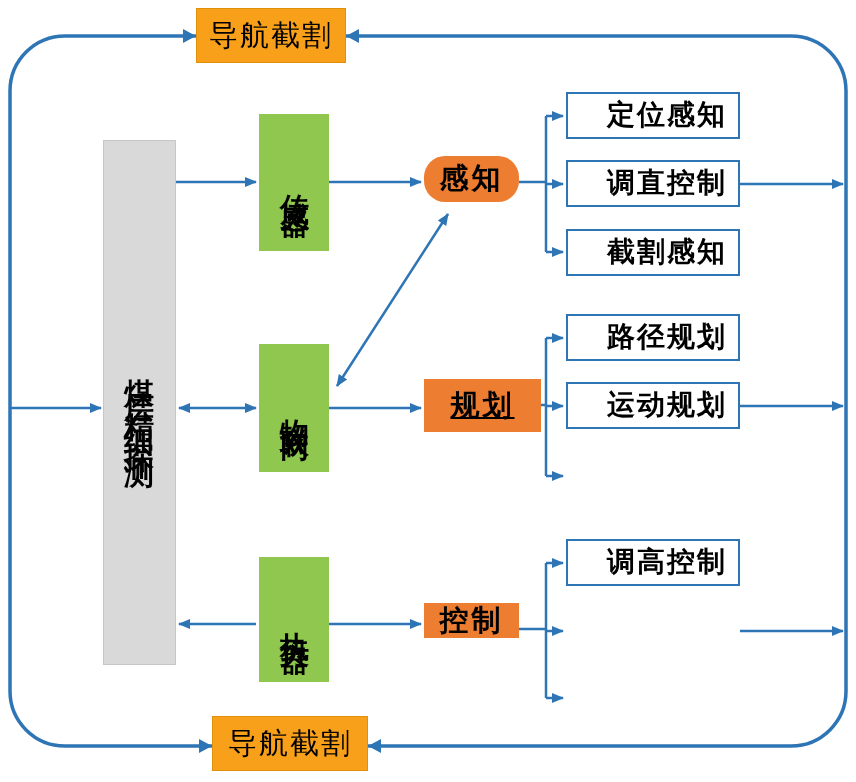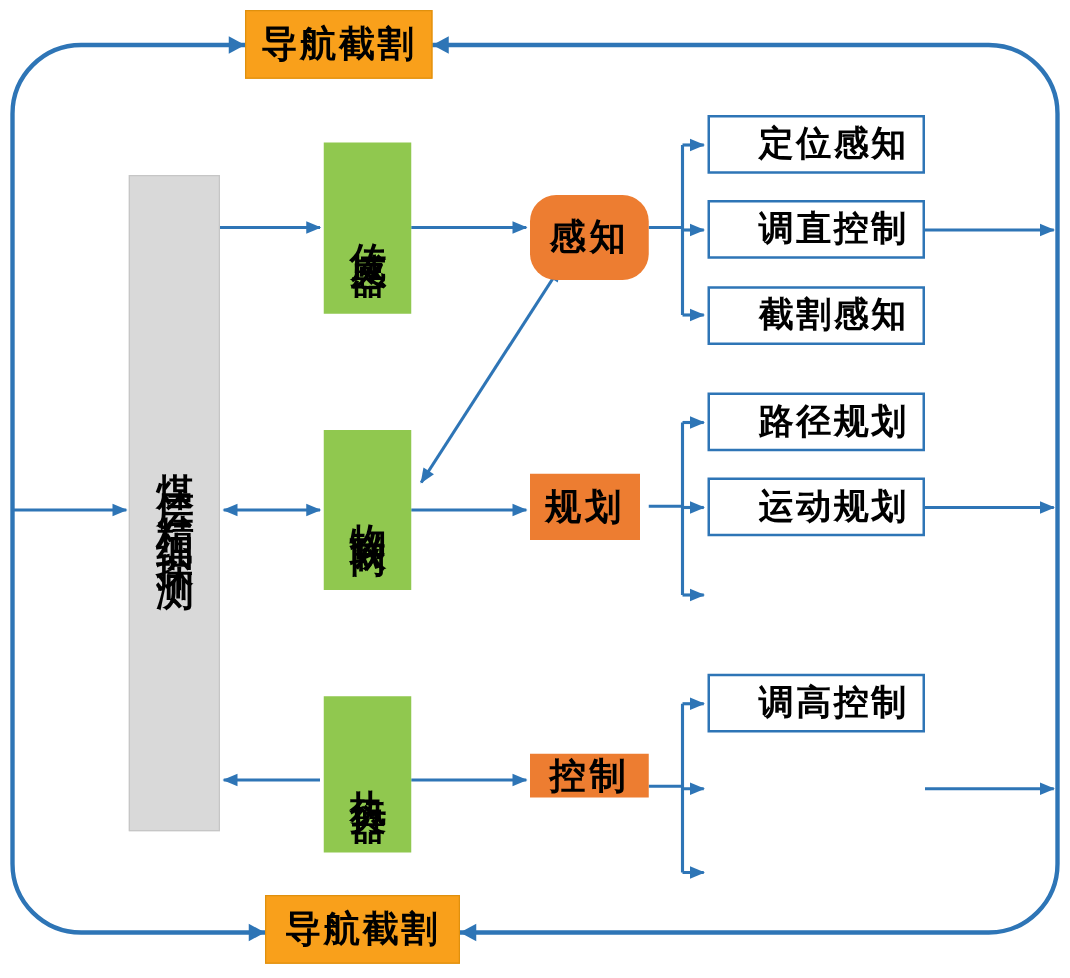--- a/index.html
+++ b/index.html
@@ -5,21 +5,21 @@
   html,body{margin:0;padding:0;background:#ffffff;}
   .canvas{
     position:relative;width:856px;height:782px;background:#ffffff;
     font-family:"DejaVu Sans","Liberation Sans",sans-serif;overflow:hidden;
   }
   .layer{position:absolute;left:0;top:0;pointer-events:none;}
   .box{
     position:absolute;display:flex;align-items:center;justify-content:center;
     color:#000;box-sizing:border-box;text-align:center;line-height:1.1;
   }
-  .feedback{background:#F9A01B;border:1px solid #e0900d;font-size:29px;font-weight:700;letter-spacing:2px;}
+  .feedback{background:#F9A01B;border:1px solid #e0900d;font-size:29px;font-weight:400;letter-spacing:2px;}
   .stage{background:#ED7D31;font-size:29px;font-weight:700;letter-spacing:3px;}
   .device{
     background:#90C84F;font-size:29px;font-weight:700;
     writing-mode:vertical-rl;text-orientation:upright;letter-spacing:8px;
   }
   .source{
     background:#D9D9D9;border:1px solid #c6c6c6;font-size:30px;font-weight:600;
     writing-mode:vertical-rl;text-orientation:upright;letter-spacing:16px;
   }
   .leaf{
@@ -91,22 +91,22 @@
 
   <div class="box feedback" style="left:196px;top:8px;width:150px;height:55px;">导航截割</div>
   <div class="box feedback" style="left:212px;top:716px;width:156px;height:55px;">导航截割</div>
 
   <div class="box source" style="left:103px;top:140px;width:73px;height:525px;">煤层精细探测</div>
 
   <div class="box device" style="left:259px;top:114px;width:70px;height:137px;">传感器</div>
   <div class="box device" style="left:259px;top:344px;width:70px;height:128px;">物联网</div>
   <div class="box device" style="left:259px;top:557px;width:70px;height:125px;">执行器</div>
 
-  <div class="box stage" style="left:424px;top:156px;width:95px;height:68px;border-radius:21px;">感知</div>
-  <div class="box stage" style="left:424px;top:379px;width:88px;height:53px;">规划</div>
+  <div class="box stage" style="left:424px;top:156px;width:95px;height:46px;border-radius:21px;">感知</div>
+  <div class="box stage" style="left:424px;top:379px;width:117px;height:53px;text-decoration:underline;">规划</div>
   <div class="box stage" style="left:424px;top:603px;width:95px;height:35px;">控制</div>
 
   <div class="box leaf" style="top:92px;">定位感知</div>
   <div class="box leaf" style="top:160px;">调直控制</div>
   <div class="box leaf" style="top:229px;">截割感知</div>
 
   <div class="box leaf" style="top:382px;">运动规划</div>
   <div class="box leaf" style="top:314px;">路径规划</div>
 
   <div class="box leaf" style="top:539px;">调高控制</div>

